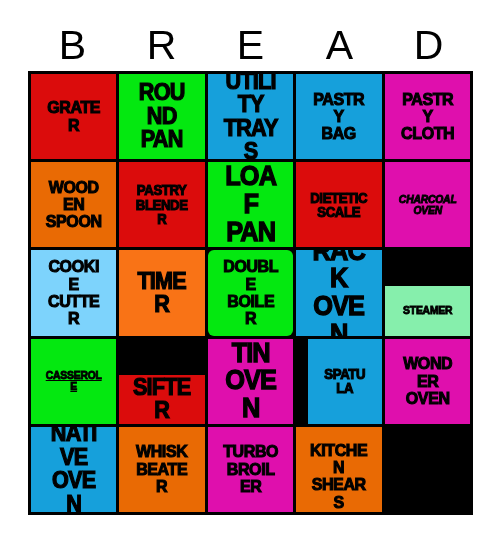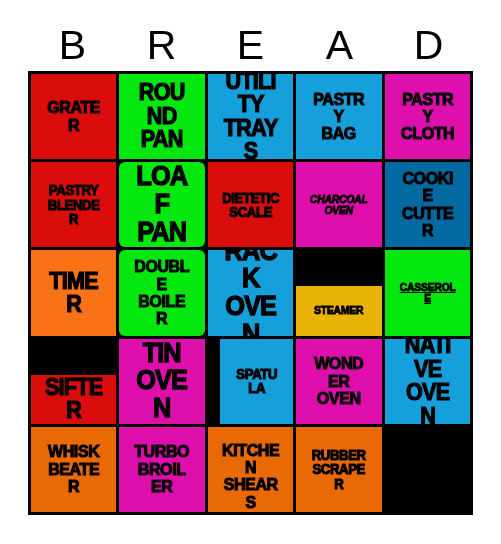--- a/index.html
+++ b/index.html
@@ -120,52 +120,56 @@
 TRAYS</span>
       </div>
       <div class="cell fs-md" style="background: rgb(22, 160, 219);">
         <span class="cell-label">PASTRY
 BAG</span>
       </div>
       <div class="cell fs-md" style="background: rgb(223, 15, 173);">
         <span class="cell-label">PASTRY
 CLOTH</span>
       </div>
+      <div class="cell fs-md" style="background: rgb(233, 106, 4);">
+        <span class="cell-label">WOODEN
+SPOON</span>
+      </div>
       <div class="cell fs-sm" style="background: rgb(219, 12, 12);">
         <span class="cell-label">PASTRY
 BLENDER</span>
       </div>
-      <div class="cell fs-xl" style="background: rgb(4, 232, 16); border-radius: 6px;">
+      <div class="cell fs-xl" style="background: rgb(4, 232, 16);">
         <span class="cell-label">LOAF
 PAN</span>
       </div>
       <div class="cell fs-sm" style="background: rgb(219, 12, 12);">
         <span class="cell-label">DIETETIC
 SCALE</span>
       </div>
       <div class="cell fs-xs" style="background: rgb(223, 15, 173); font-style: italic;">
         <span class="cell-label">CHARCOAL
 OVEN</span>
       </div>
-      <div class="cell fs-md" style="background: #0369a1;">
+      <div class="cell fs-md" style="background: #7dd3fc;">
         <span class="cell-label">COOKIE
 CUTTER</span>
       </div>
       <div class="cell fs-lg" style="background: #f97316;">
         <span class="cell-label">TIMER</span>
       </div>
       <div class="cell fs-md" style="background: rgb(4, 232, 16); border-radius: 6px;">
         <span class="cell-label">DOUBLE
 BOILER</span>
       </div>
       <div class="cell fs-xl" style="background: rgb(22, 160, 219);">
         <span class="cell-label">RACK
 OVEN</span>
       </div>
-      <div class="cell fs-xs" style="background: #eab308; margin-top: 36px;">
+      <div class="cell fs-xs" style="background: #86efac; margin-top: 36px;">
         <span class="cell-label">STEAMER</span>
       </div>
       <div class="cell fs-xs" style="background: rgb(4, 232, 16); text-decoration: underline;">
         <span class="cell-label">CASSEROLE</span>
       </div>
       <div class="cell fs-lg" style="background: rgb(219, 12, 12); margin-top: 36px;">
         <span class="cell-label">SIFTER</span>
       </div>
       <div class="cell fs-xl" style="background: rgb(223, 15, 173);">
         <span class="cell-label">TIN
@@ -187,19 +191,15 @@
 BEATER</span>
       </div>
       <div class="cell fs-md" style="background: rgb(223, 15, 173);">
         <span class="cell-label">TURBO
 BROILER</span>
       </div>
       <div class="cell fs-md" style="background: rgb(233, 106, 4); align-items: flex-end;">
         <span class="cell-label">KITCHEN
 SHEARS</span>
       </div>
-      <div class="cell fs-sm" style="background: rgb(233, 106, 4);">
-        <span class="cell-label">RUBBER
-SCRAPER</span>
-      </div>
     </div>
 
 </div>
 
 </body></html>

